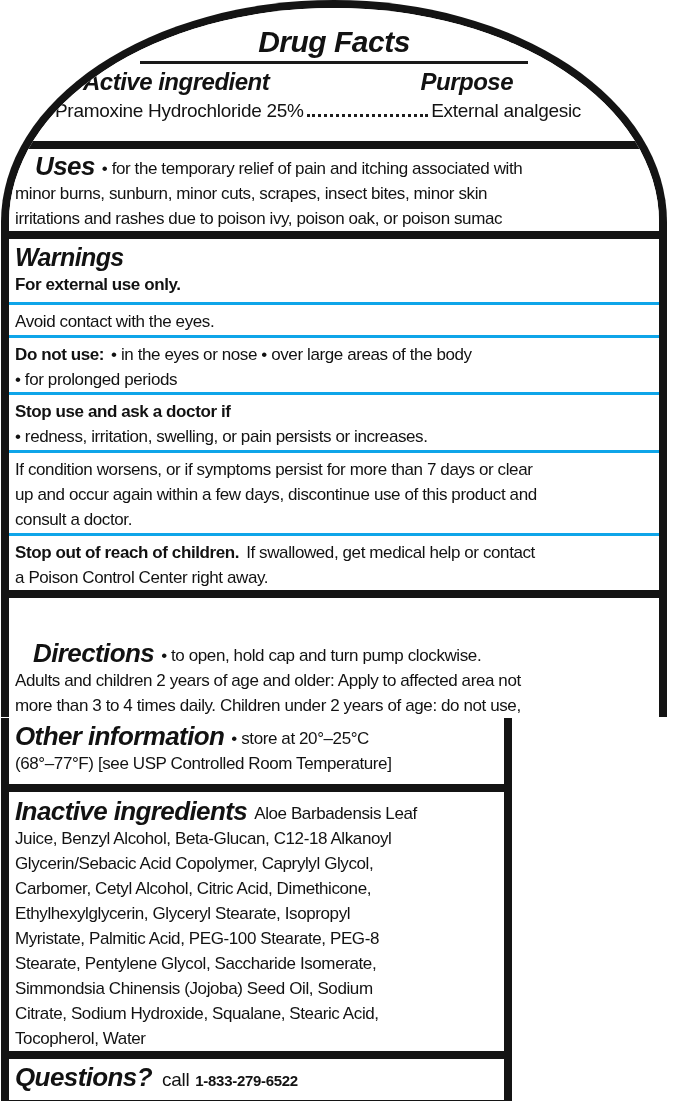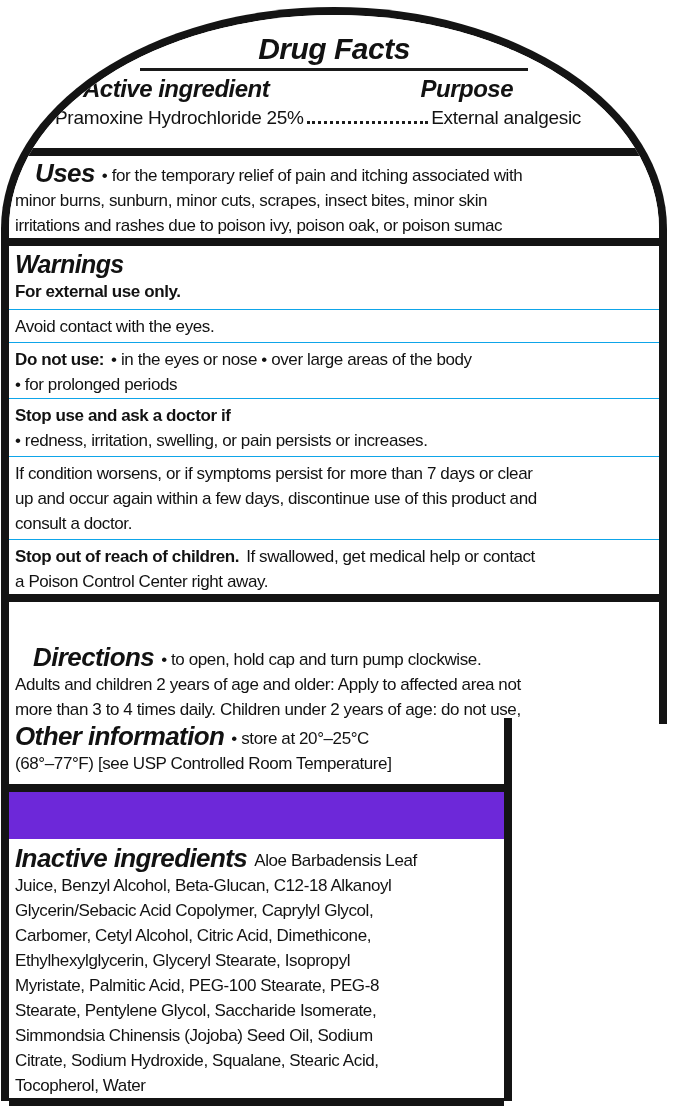--- a/index.html
+++ b/index.html
@@ -6,21 +6,21 @@
   html,body { width:679px; height:1107px; background:#ffffff; }
   body {
     position:relative;
     font-family:"Liberation Sans", sans-serif;
     color:#121212;
     -webkit-font-smoothing:antialiased;
   }
 
   
   .part-top {
-    position:absolute; left:1px; top:7px;
+    position:absolute; left:1px; top:0;
     width:666px; height:717px;
     border:8px solid #141414; border-bottom:none;
     border-top-left-radius:333px 222px;
     border-top-right-radius:333px 222px;
     overflow:hidden;
     display:flex; flex-direction:column;
     background:#fff;
   }
   .part-top::after{ 
     content:""; display:block; flex:0 0 8px; background:#141414;
@@ -66,35 +66,35 @@
   .body-t { font-size:17px; letter-spacing:-0.4px; line-height:25px; }
   .ml { white-space:pre-line; }
   .bold { font-weight:bold; }
   .gap { margin-left:7px; }
 
   .sec-uses { flex:0 0 82px; padding:4px 8px 0 6px; }
   .uses-indent { margin-left:20px; }
 
   
   .w-row { padding:4px 8px 0 6px; }
-  .w-row + .w-row { border-top:1px solid #0ea5e9; }
+  .w-row + .w-row { border-top:3px solid #0ea5e9; }
   .w-head { font-weight:bold; font-style:italic; font-size:25px; letter-spacing:-0.6px; line-height:29px; }
   .r1 { flex:0 0 63px;border-radius:7px; }
   .r2 { flex:0 0 33px; }
   .r3 { flex:0 0 56px; }
   .r4 { flex:0 0 58px; }
   .r5 { flex:0 0 83px; }
   .r6 { flex:0 0 53px; }
 
   .sec-directions { flex:0 0 113px; padding:6px 8px 0 6px;margin-top:36px; }
   .dir-indent { margin-left:18px; }
 
   
   .sec-other { flex:0 0 66px; padding:5px 8px 0 6px; }
-  .sec-inactive { flex:1 1 auto; padding:6px 8px 0 6px;margin-top:47px; }
+  .sec-inactive { flex:1 1 auto; padding:6px 8px 0 6px; }
   .sec-questions { flex:0 0 41px; padding:5px 8px 0 6px; display:flex; align-items:baseline; }
   .q-call { font-size:19px; letter-spacing:-0.3px; margin-left:10px; }
   .q-phone { font-size:15px; font-weight:bold; letter-spacing:-0.3px; margin-left:6px; }
 </style>
 </head>
 <body>
 
 <div class="part-top">
 
   <div class="sec sec-header">

